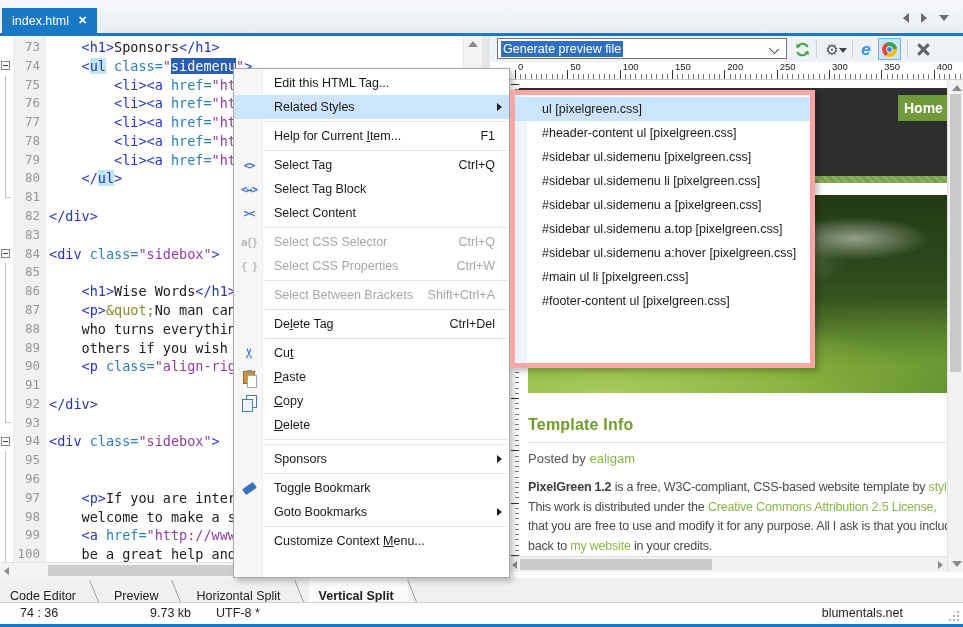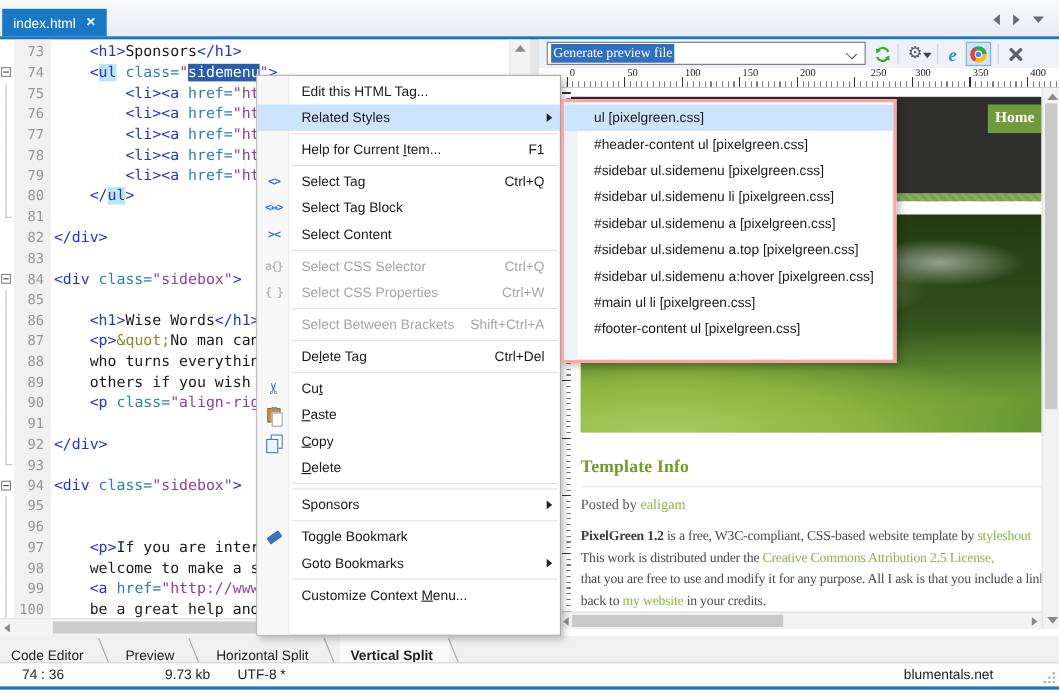--- a/index.html
+++ b/index.html
@@ -43,21 +43,21 @@
   #ed-hscroll{left:0;top:562px;width:482px;height:16px;background:#f4f4f4;border-top:1px solid #e4e4e4;box-sizing:border-box;}
   .sb-up{left:4px;top:5px;border-left:5px solid transparent;border-right:5px solid transparent;border-bottom:6px solid #8a8a8a;}
   .sb-left{left:4px;top:4px;border-top:4px solid transparent;border-bottom:4px solid transparent;border-right:5px solid #8a8a8a;}
   .sb-right{right:4px;top:4px;border-top:4px solid transparent;border-bottom:4px solid transparent;border-left:5px solid #8a8a8a;}
   .sb-down{left:4px;bottom:5px;border-left:5px solid transparent;border-right:5px solid transparent;border-top:6px solid #8a8a8a;}
   #ed-hthumb{left:48px;top:2px;width:187px;height:11px;background:#cdcdcd;}
 
   #splitter{left:482px;top:36px;width:8px;height:542px;background:#e6e6e6;}
 
   
-  #preview{left:490px;top:36px;width:473px;height:484px;background:#fff;font-family:Liberation Serif, serif;}
+  #preview{left:490px;top:36px;width:473px;height:484px;background:#fff;}
   #ptoolbar{left:0;top:0;width:473px;height:26px;background:#eef1f6;display:flex;align-items:center;}
   #combo{position:absolute;left:7px;top:2px;width:290px;height:21px;background:#fff;border:1px solid #767676;
          display:flex;align-items:center;padding-left:3px;box-sizing:border-box;font-size:12.5px;}
   #combo .sel{background:#2f6fc1;color:#fff;padding:1px 2px;}
   .combo-chevron{position:absolute;right:8px;top:6px;width:7px;height:7px;border-right:1.5px solid #444;
                  border-bottom:1.5px solid #444;transform:rotate(45deg) scaleY(.8);}
   .tbicon{position:absolute;top:3px;width:20px;height:20px;display:flex;align-items:center;justify-content:center;}
   .tb-div{position:absolute;top:4px;width:1px;height:18px;background:#cdd2da;}
   .ic-gear{font-size:15px;color:#555;line-height:1;}
   .gear-caret{position:absolute;left:349px;top:12px;border-left:4px solid transparent;border-right:4px solid transparent;border-top:5px solid #444;}
@@ -128,21 +128,21 @@
   .mi-gray{color:#b0b0b0;}
   .ic-cut{font-size:14px;color:#3a6fc4;transform:rotate(-90deg);line-height:1;}
   .ic-copy{position:relative;width:9px;height:11px;border:1px solid #4a7ab5;background:#fff;margin-left:4px;}
   .ic-copy::after{content:"";position:absolute;left:-5px;top:3px;width:9px;height:11px;border:1px solid #4a7ab5;background:#eef4fb;}
   .ic-paste{position:relative;width:12px;height:13px;background:#cf9141;border:1px solid #9c6b22;box-sizing:border-box;}
   .ic-paste::before{content:"";position:absolute;left:3px;top:-2px;width:5px;height:3px;background:#8f8f8f;}
   .ic-paste::after{content:"";position:absolute;right:-3px;top:3px;width:8px;height:11px;background:#fff;border:1px solid #9aa7b8;}
   .ic-bookmark{width:13px;height:7px;background:#3a72c0;transform:rotate(-35deg);border-radius:1px;}
 
   
-  #submenu{left:510px;top:90px;width:305px;height:240px;background:#fff;border:3px solid #fca5a5;
+  #submenu{left:510px;top:90px;width:305px;height:278px;background:#fff;border:5px solid #fca5a5;
            box-shadow:3px 3px 6px rgba(0,0,0,.25);box-sizing:border-box;padding:2px 0;z-index:60;}
   #submenu .gutter{position:absolute;left:0;top:0;bottom:0;width:12px;background:#eef3f9;}
   .s-item{position:relative;height:24px;display:flex;align-items:center;padding-left:27px;font-size:12.5px;color:#1a1a1a;}
   .s-item.hl{background:#cde5fc;}
 
   
   #tabstrip{left:0;top:578px;width:963px;height:37px;background:#f0f0f0;border-bottom:1px solid #c9c9c9;box-sizing:border-box;display:flex;align-items:stretch;}
   .btab{position:relative;display:flex;align-items:center;padding:0 14px 0 10px;font-size:12.5px;color:#222;margin-right:14px;}
   .btab::after{content:"";position:absolute;right:-7px;top:2px;bottom:0;width:1px;background:#9f9f9f;transform:skewX(22deg);}
   .btab.active{font-weight:bold;background:#fafafa;}
@@ -406,21 +406,21 @@
     </span>
   </div>
 
   <div class="abs" id="hruler">
     <div id="hticks">
         <span class="r-lab" style="left: 3px;">0</span>
         <span class="r-lab" style="left: 55.33px;">50</span>
         <span class="r-lab" style="left: 107.66px;">100</span>
         <span class="r-lab" style="left: 159.99px;">150</span>
         <span class="r-lab" style="left: 212.32px; margin-top: 16px;">200</span>
-        <span class="r-lab" style="left: 264.65px; margin-left: 12px;">250</span>
+        <span class="r-lab" style="left: 264.65px;">250</span>
         <span class="r-lab" style="left: 316.98px; text-align: right;">300</span>
         <span class="r-lab" style="left: 369.31px;">350</span>
         <span class="r-lab" style="left: 421.64px;">400</span>
       </div>
   </div>
   <div class="abs" id="vruler"></div>
 
   <div class="abs" id="pcontent">
     <div class="abs" id="site-header"></div>
     <div class="abs" id="home-btn">Home</div>

